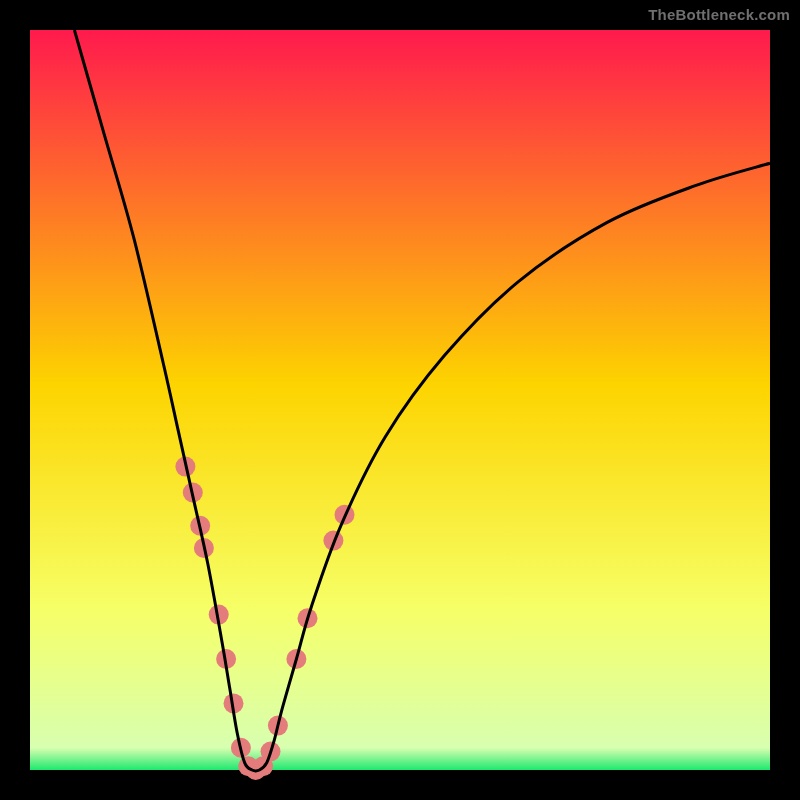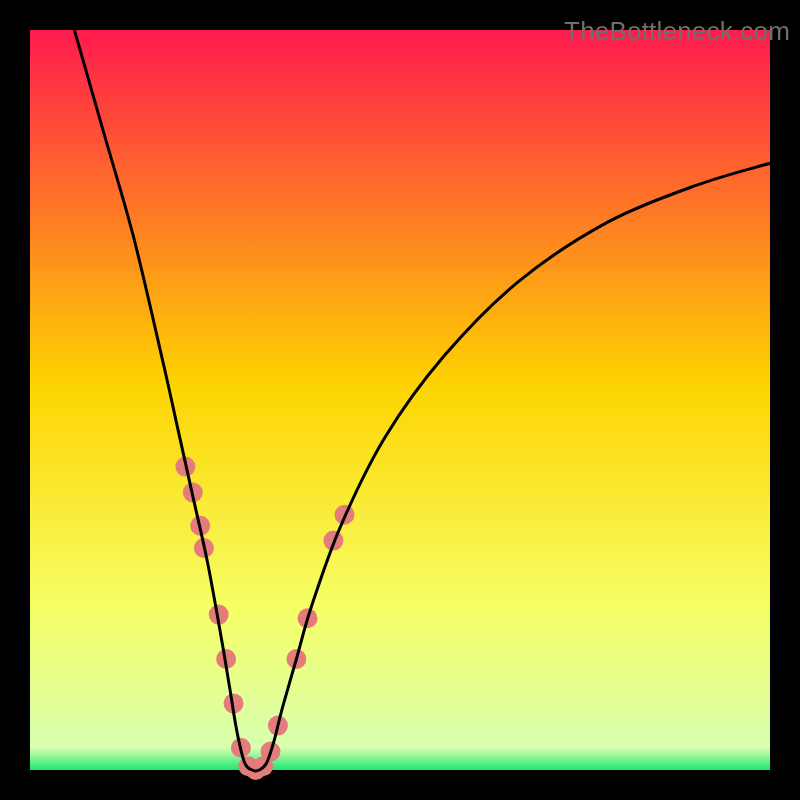--- a/index.html
+++ b/index.html
@@ -12,25 +12,25 @@
     font-family: Arial, Helvetica, sans-serif;
   }
   .stage {
     position: relative;
     width: 800px;
     height: 800px;
     background: #000;
   }
   .watermark {
     position: absolute;
-    top: 16px;
+    top: 6px;
     right: 10px;
     color: #6f6f6f;
-    font-size: 26px;
-    font-weight: 400;
+    font-size: 15px;
+    font-weight: 700;
     letter-spacing: 0.2px;
     z-index: 5;
   }
   svg {
     display: block;
   }
 </style>
 </head>
 <body>
 

